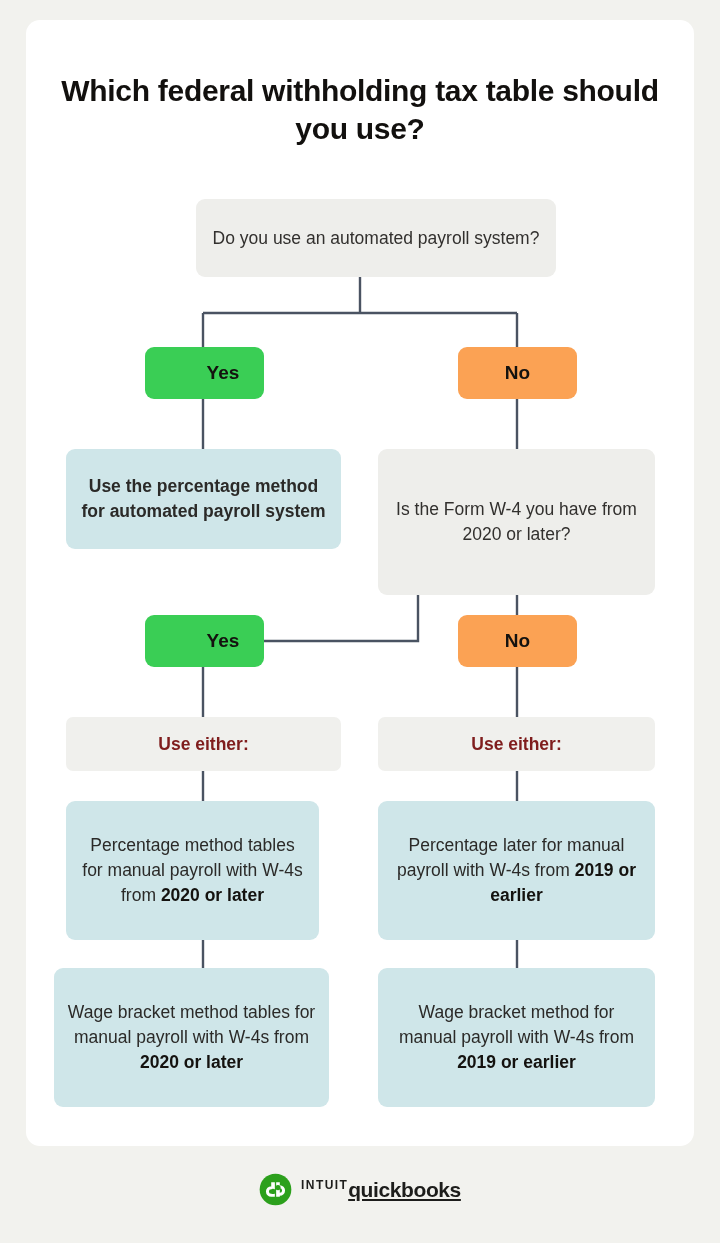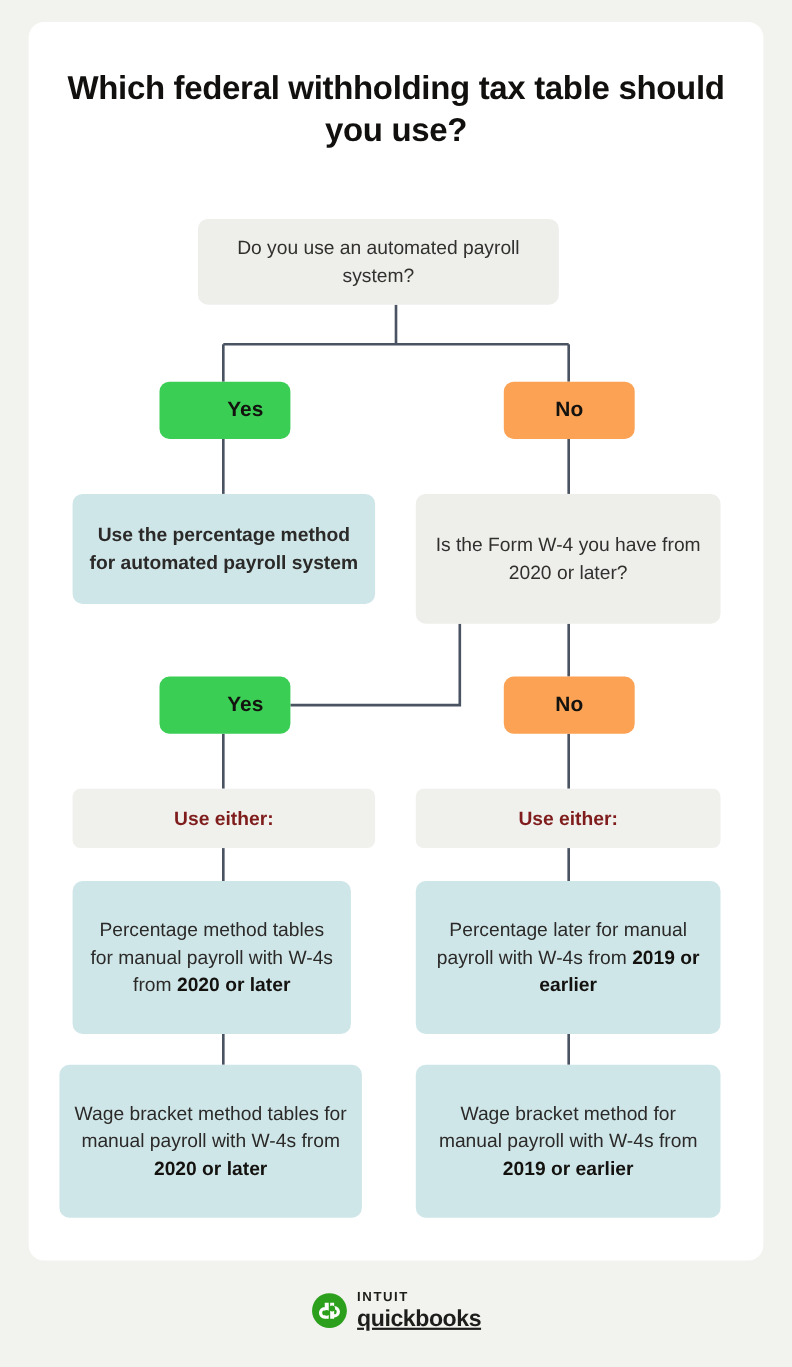--- a/index.html
+++ b/index.html
@@ -26,21 +26,21 @@
     width: 668px;
     height: 1126px;
     background: #ffffff;
     border-radius: 14px;
   }
 
   
   .title {
     position: absolute;
     left: 50px;
-    top: 62px;
+    top: 72px;
     width: 620px;
     text-align: center;
     font-size: 30px;
     line-height: 1.28;
     font-weight: 700;
     letter-spacing: -0.3px;
     color: #12100e;
   }
 
   .connectors {
@@ -122,21 +122,21 @@
   }
 
   .logo-mark {
     width: 33px;
     height: 33px;
     flex: 0 0 33px;
   }
 
   .logo-words {
     display: flex;
-    flex-direction: column;
+    flex-direction: row;
     justify-content: center;
     line-height: 1;
   }
 
   .logo-intuit {
     font-size: 12px;
     font-weight: 700;
     letter-spacing: 1.4px;
     color: #1d1d1b;
     margin-bottom: 3px;
@@ -185,37 +185,37 @@
       <path d="M203,771 L203,801"></path>
 
       <path d="M517,771 L517,801"></path>
 
       <path d="M203,940 L203,968"></path>
 
       <path d="M517,940 L517,968"></path>
     </g>
   </svg>
 
-  <div class="node box-grey" style="left:180px; top:199px; width:328px; height:78px;">
+  <div class="node box-grey" style="left:196px; top:199px; width:360px; height:78px;">
     <div class="node-text">Do you use an automated payroll system?</div>
   </div>
 
   <div class="node box-yes" style="left:145px; top:347px; width:119px; height:52px;">
     <div class="node-text">Yes</div>
   </div>
 
   <div class="node box-no" style="left:458px; top:347px; width:119px; height:52px;">
     <div class="node-text">No</div>
   </div>
 
   <div class="node box-blue" style="left:66px; top:449px; width:275px; height:100px;font-weight:bold;">
     <div class="node-text">Use the percentage method for automated payroll system</div>
   </div>
 
-  <div class="node box-grey" style="left:378px; top:449px; width:277px; height:118px;">
+  <div class="node box-grey" style="left:378px; top:449px; width:277px; height:146px;">
     <div class="node-text">Is the Form W-4 you have from 2020 or later?</div>
   </div>
 
   <div class="node box-yes" style="left:145px; top:615px; width:119px; height:52px;">
     <div class="node-text">Yes</div>
   </div>
 
   <div class="node box-no" style="left:458px; top:615px; width:119px; height:52px;">
     <div class="node-text">No</div>
   </div>

